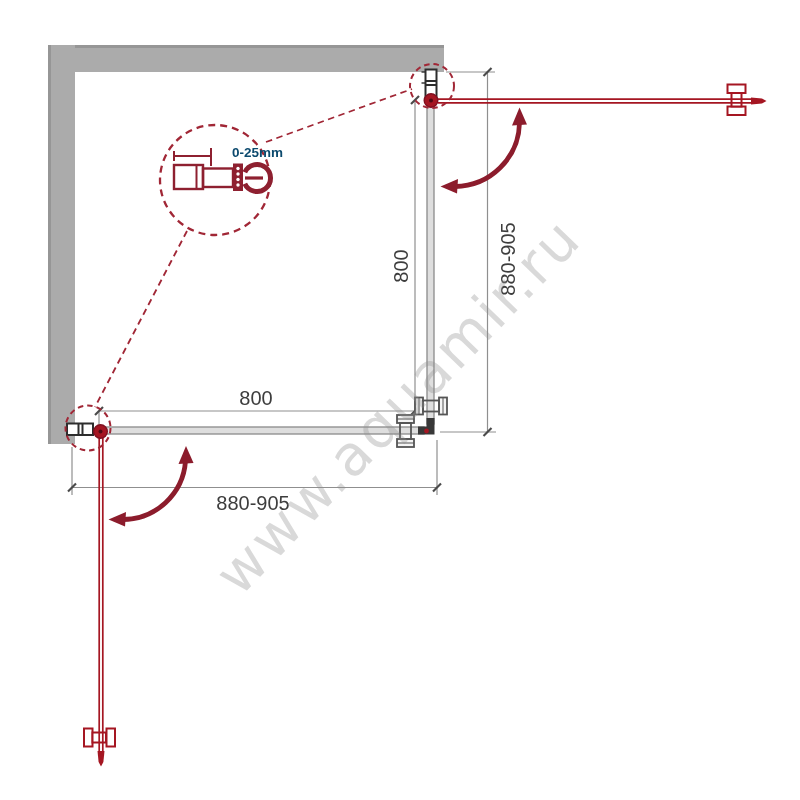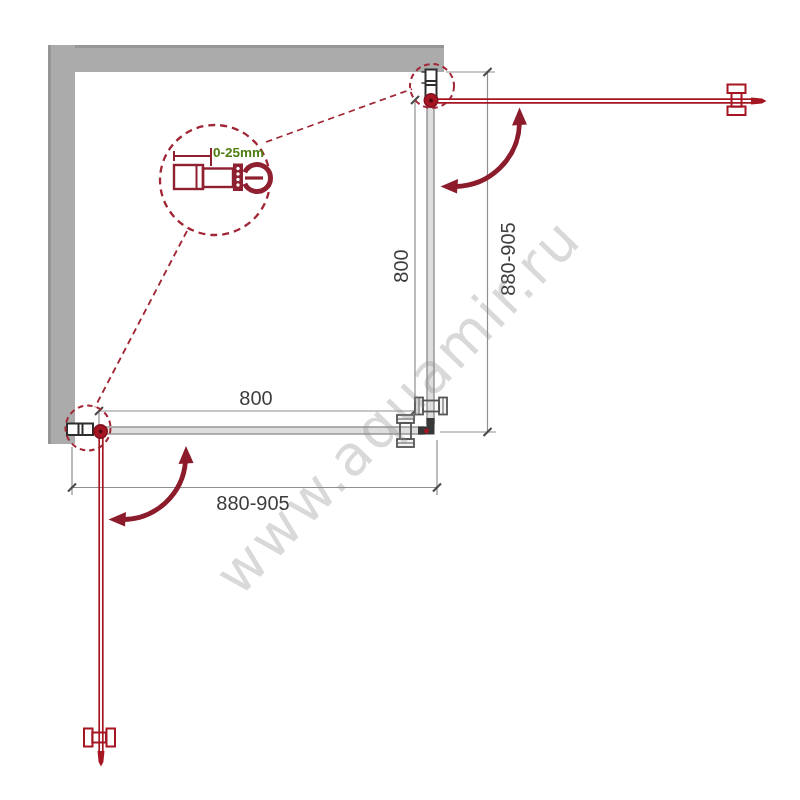--- a/index.html
+++ b/index.html
@@ -7,22 +7,22 @@
     position:relative;width:800px;height:800px;background:#ffffff;overflow:hidden;
     font-family:"Liberation Sans", sans-serif;
   }
   #drawing{position:absolute;left:0;top:0;z-index:1;}
   .dim-label{
     position:absolute;z-index:2;color:#3d3d3d;font-size:20px;line-height:1;
     text-align:center;white-space:nowrap;
   }
   .dim-label.vert{transform:translate(-50%,-50%) rotate(-90deg);}
   .detail-label{
-    position:absolute;z-index:2;color:#4d7c0f;font-size:13.5px;font-weight:600;
-    white-space:nowrap;line-height:1;
+    position:absolute;z-index:2;color:#0c4a6e;font-size:13.5px;font-weight:600;
+    white-space:nowrap;line-height:1;padding-left:19px;
   }
   .watermark{
     position:absolute;left:398px;top:406px;z-index:3;
     transform:translate(-50%,-50%) rotate(-46deg);
     font-family:"DejaVu Sans", sans-serif;
     font-size:56px;letter-spacing:3px;white-space:nowrap;
     color:rgba(145,145,145,0.34);
     pointer-events:none;
   }
 </style>

